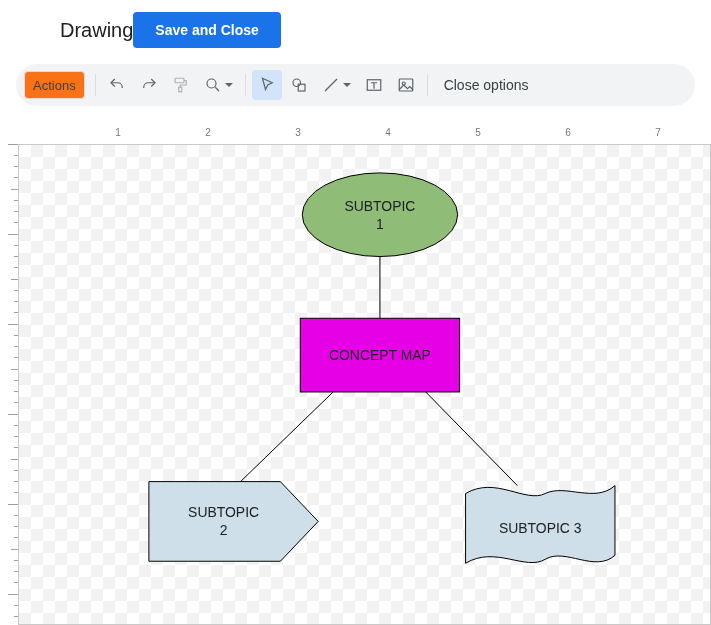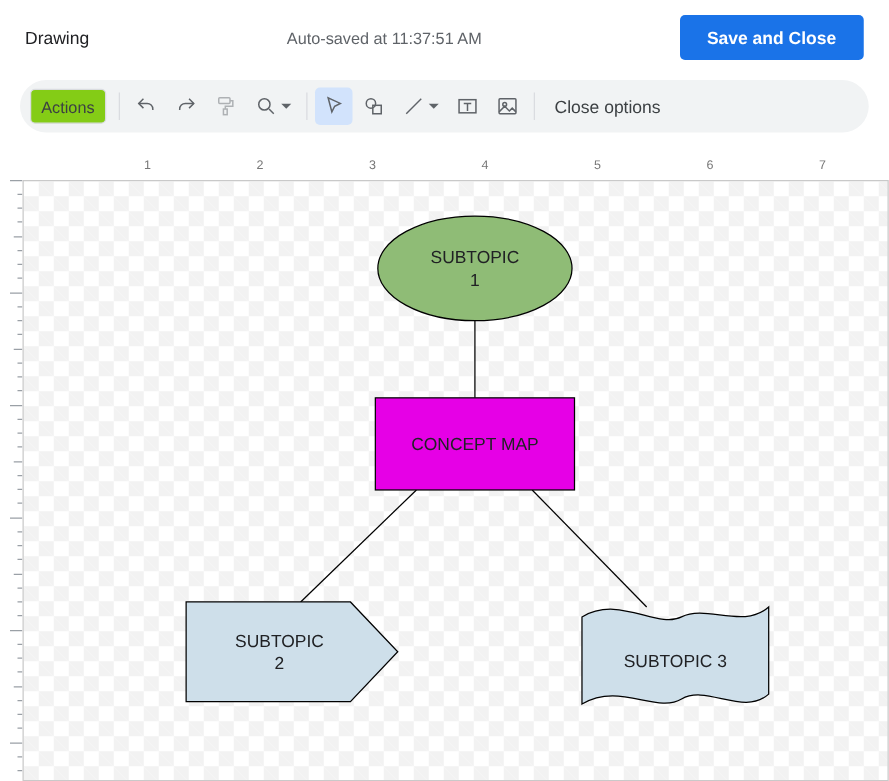--- a/index.html
+++ b/index.html
@@ -11,23 +11,24 @@
     height: 625px;
     overflow: hidden;
     color: #3c4043;
   }
   .header {
     display: flex;
     align-items: center;
     padding: 12px 20px 8px 20px;
   }
   .title {
-    font-size: 14px;
+    font-size: 20px;
     color: #202124;
     font-weight: 400;
+    margin-left: 40px;
   }
   .status {
     flex: 1;
     text-align: center;
     font-size: 13px;
     color: #5f6368;
   }
   .save-btn {
     background: #1a73e8;
     color: #fff;
@@ -66,21 +67,21 @@
   .tb-btn.active { background: #d2e3fc; }
   .tb-btn .caret {
     width: 0; height: 0;
     border-left: 4px solid transparent;
     border-right: 4px solid transparent;
     border-top: 4px solid #5f6368;
     margin-left: 3px;
   }
   .actions-btn {
     border: 1px solid #dadce0;
-    background: #84cc16;
+    background: #f97316;
     border-radius: 4px;
     padding: 0 8px;
     height: 28px;
     font-size: 13px;
     display: inline-flex;
     align-items: center;
     margin-right: 4px;
   }
   .sep {
     width: 1px;
@@ -146,21 +147,20 @@
     font-family: Arial, sans-serif;
     font-size: 14px;
     fill: #202124;
   }
 </style>
 </head>
 <body>
 
 <div class="header">
   <div class="title">Drawing</div>
-  <div class="status">Auto-saved at 11:37:51 AM</div>
   <button class="save-btn">Save and Close</button>
 </div>
 
 <div class="toolbar-wrap">
   <div class="toolbar">
     <div class="actions-btn">
       <span>Actions</span>
       <span class="caret"></span>
     </div>
     <div class="sep"></div>

